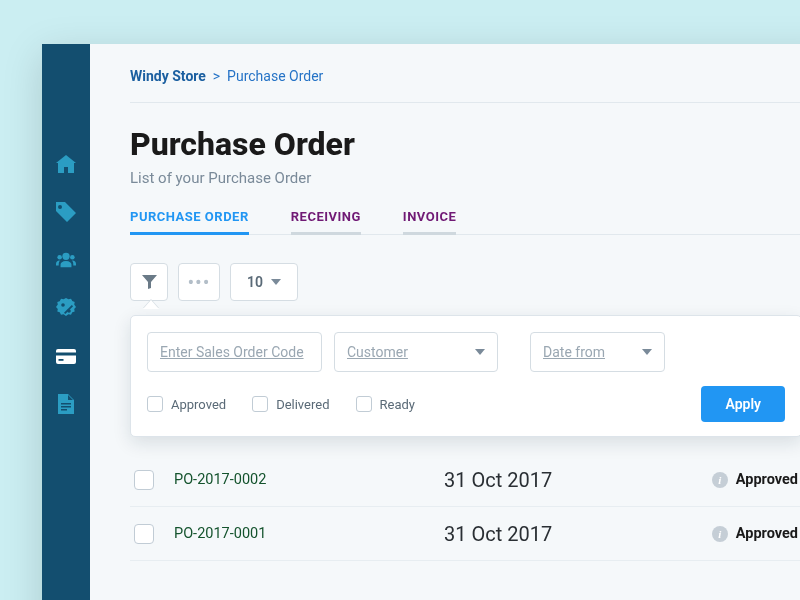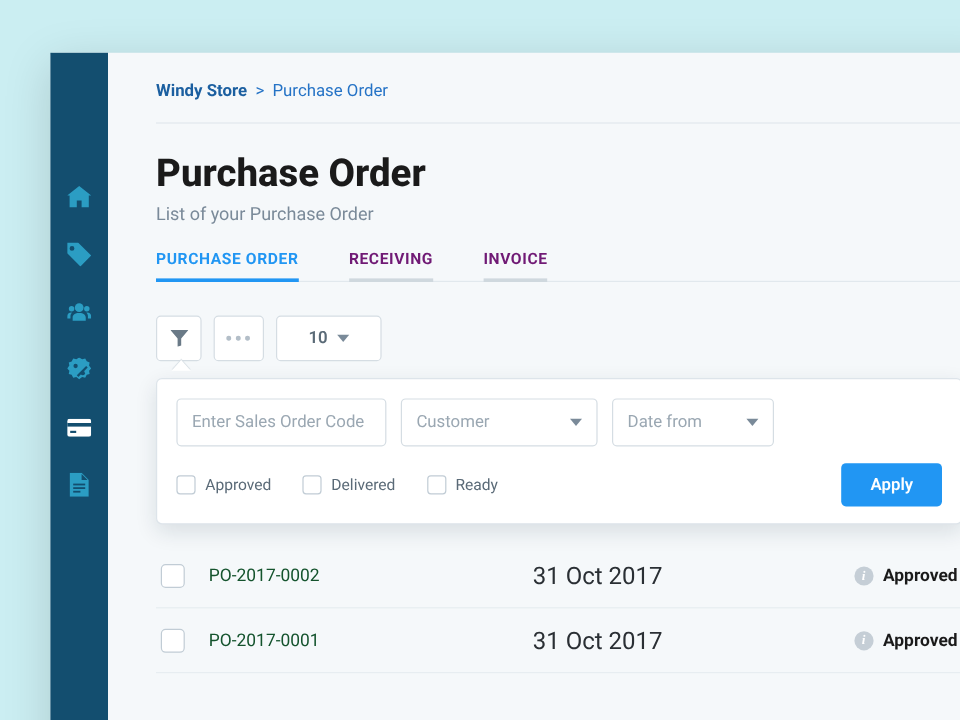--- a/index.html
+++ b/index.html
@@ -17,29 +17,29 @@
 .tabs { display: flex; gap: 42px; border-bottom: 1px solid #e1e8ed; }
 .tab { font-size: 13px; font-weight: 700; color: #701a75; letter-spacing: 0.5px; padding-bottom: 10px; cursor: pointer; position: relative; }
 .tab.active { color: #2196f3; }
 .tab.active::after { content: ""; position: absolute; left: 0; right: 0; bottom: -1px; height: 3px; background: #2196f3; }
 .tab.secondary::after { content: ""; position: absolute; left: 0; right: 0; bottom: -1px; height: 3px; background: #cfd8de; }
 .toolbar { display: flex; gap: 10px; margin-top: 28px; }
 .tool-btn { border: 1px solid #d5dde3; border-radius: 4px; background: #fff; height: 38px; display: flex; align-items: center; justify-content: center; cursor: pointer; color: #6a7a87; font-size: 14px; }
 .tool-btn.filter { width: 38px; position: relative; }
 .tool-btn.filter .arrow { position: absolute; bottom: -9px; left: 12px; width: 0; height: 0; border-left: 8px solid transparent; border-right: 8px solid transparent; border-bottom: 9px solid #fff; filter: drop-shadow(0 -1px 0 #d5dde3); z-index: 3; }
 .tool-btn.dots { width: 42px; font-size: 20px; letter-spacing: 1px; color: #b3bec8; }
-.tool-btn.pager { width: 88px; gap: 8px; font-weight: 600; color: #5a6a77; }
+.tool-btn.pager { width: 68px; gap: 8px; font-weight: 600; color: #5a6a77; }
 .caret { width: 0; height: 0; border-left: 5px solid transparent; border-right: 5px solid transparent; border-top: 6px solid #7a8a99; }
 .filter-panel { position: relative; margin-top: 14px; background: #fff; border: 1px solid #dde4ea; border-radius: 5px; padding: 16px 16px 14px 16px; box-shadow: 0 6px 18px rgba(20,40,60,0.12); z-index: 2; }
 .filter-row1 { display: flex; gap: 12px; }
-.f-input { height: 40px; border: 1px solid #d5dde3; border-radius: 4px; padding: 12px 12px; font-size: 14px; color: #9aa7b2; display: flex; align-items: center; justify-content: space-between; background: #fff; }
+.f-input { height: 40px; border: 1px solid #d5dde3; border-radius: 4px; padding: 12px 12px; font-size: 14px; color: #9aa7b2; display: flex; align-items: center; justify-content: space-between; background: #fff; text-decoration: underline; }
 .f-input.text { flex: 0 0 175px; }
 .f-input.sel { cursor: pointer; text-align: center; }
 .f-input.cust { flex: 0 0 164px; }
-.f-input.date { flex: 0 0 135px; }
+.f-input.date { flex: 0 0 135px; margin-left: 20px; }
 .f-input.to { flex: 0 0 117px; }
 .filter-row2 { display: flex; align-items: center; gap: 26px; margin-top: 14px; }
 .chk { display: flex; align-items: center; gap: 8px; font-size: 13px; color: #5a6a77; }
 .chk-box { width: 16px; height: 16px; border: 1.5px solid #c1ccd5; border-radius: 3px; background: #fff; }
 .apply-btn { margin-left: auto; background: #2196f3; color: #fff; font-size: 14px; font-weight: 600; border: none; border-radius: 4px; padding: 10px 24px; cursor: pointer; }
 .table { margin-top: 16px; }
 .row { display: flex; align-items: center; height: 54px; border-bottom: 1px solid #e7edf1; padding: 0 4px; }
 .row .chk-box { width: 20px; height: 20px; border-radius: 4px; margin-right: 20px; margin-left: 0; }
 .row .code { flex: 0 0 270px; font-size: 14.5px; color: #14532d; }
 .row .date { flex: 0 0 180px; font-size: 20px; color: #2a2f34; }

